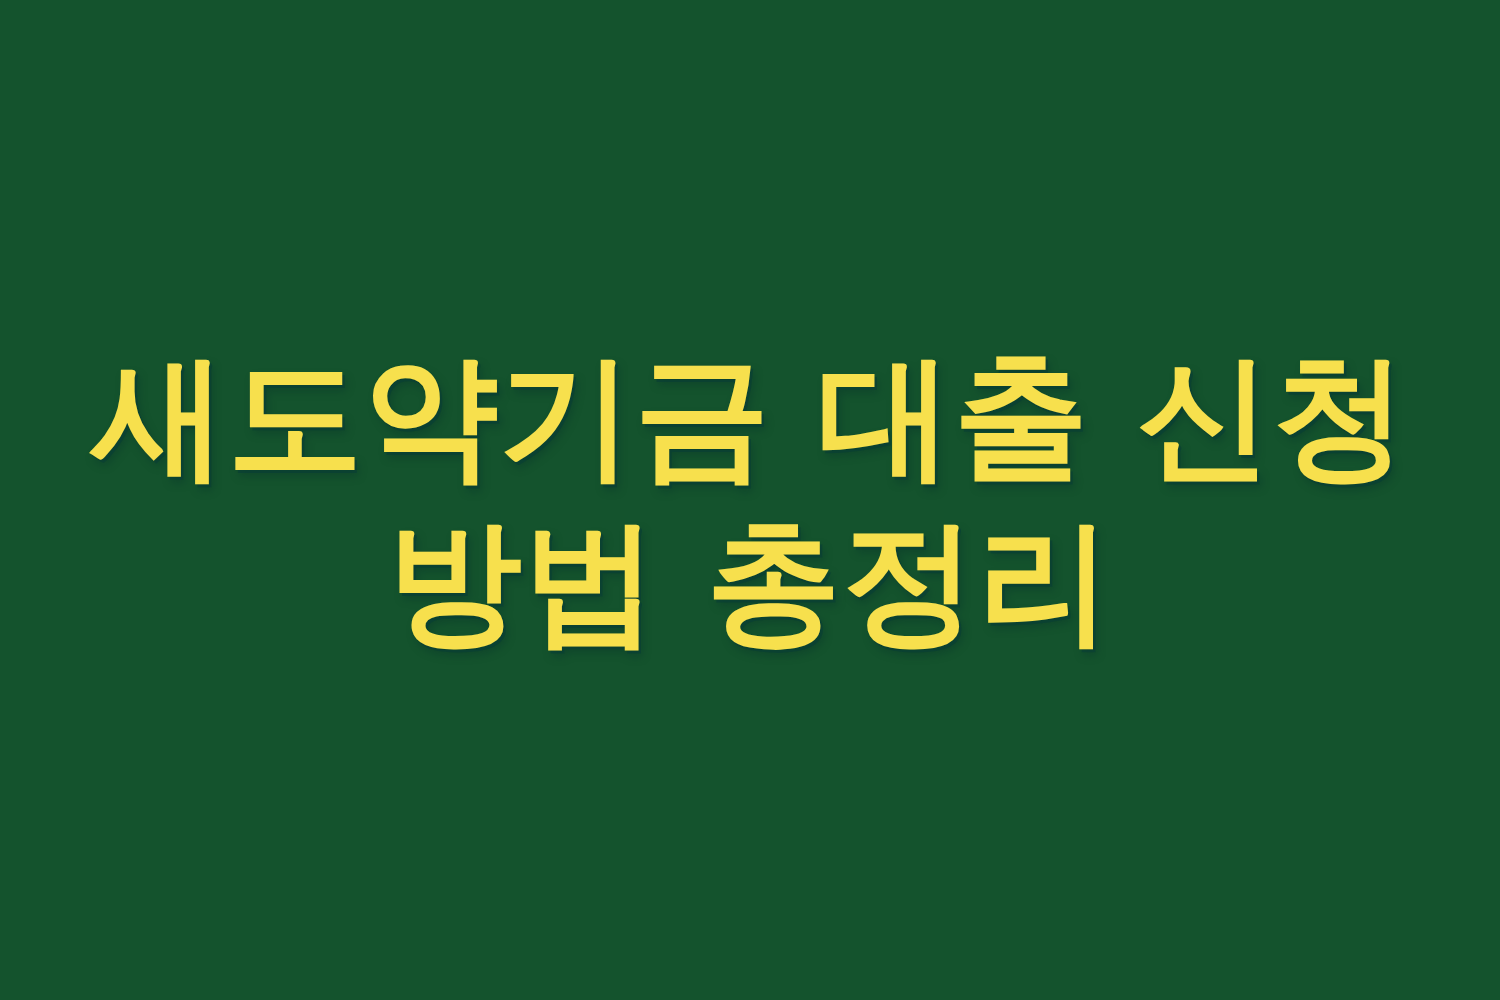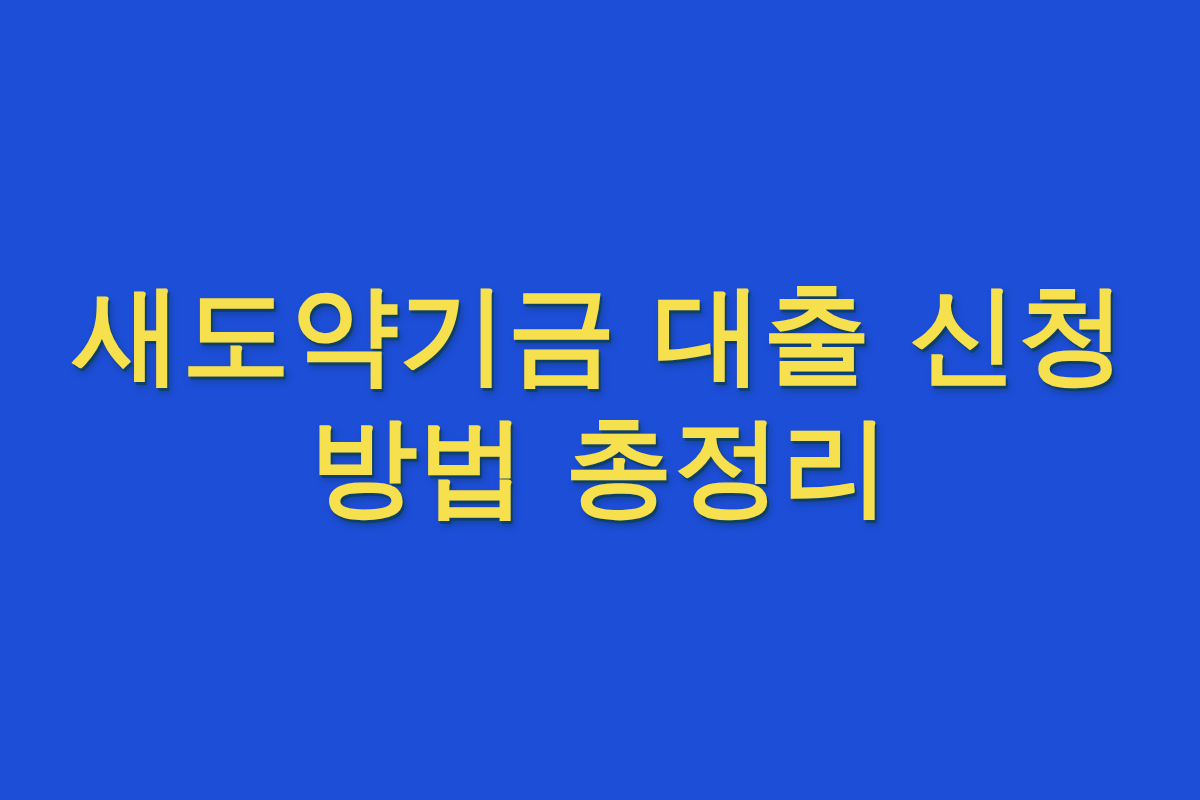--- a/index.html
+++ b/index.html
@@ -48,21 +48,21 @@
     white-space: normal;
     text-shadow:
       2px 3px 0 rgba(7, 60, 54, 0.55),
       3px 5px 7px rgba(5, 45, 40, 0.35);
     -webkit-font-smoothing: antialiased;
   }
 </style>
 </head>
 <body>
 
-<div id="banner-canvas" style="background: #1d4ed8;">
+<div id="banner-canvas" style="background: #14532d;">
 
   <div class="headline-block">
 
     <h1 class="headline-text" style="color: rgb(247, 224, 77);">새도약기금 대출 신청 방법 총정리</h1>
 
   </div>
 
 </div>
 
 </body></html>

